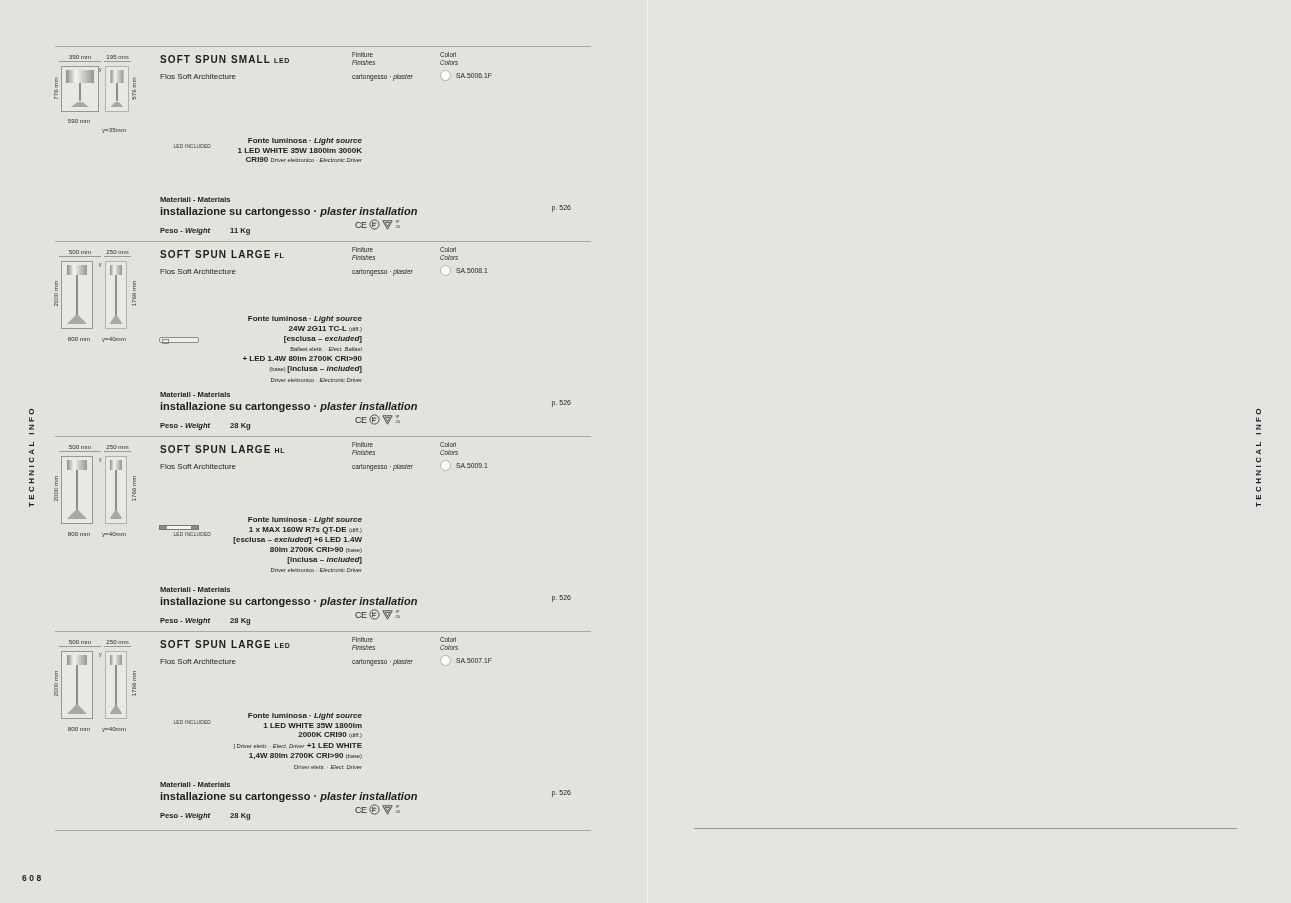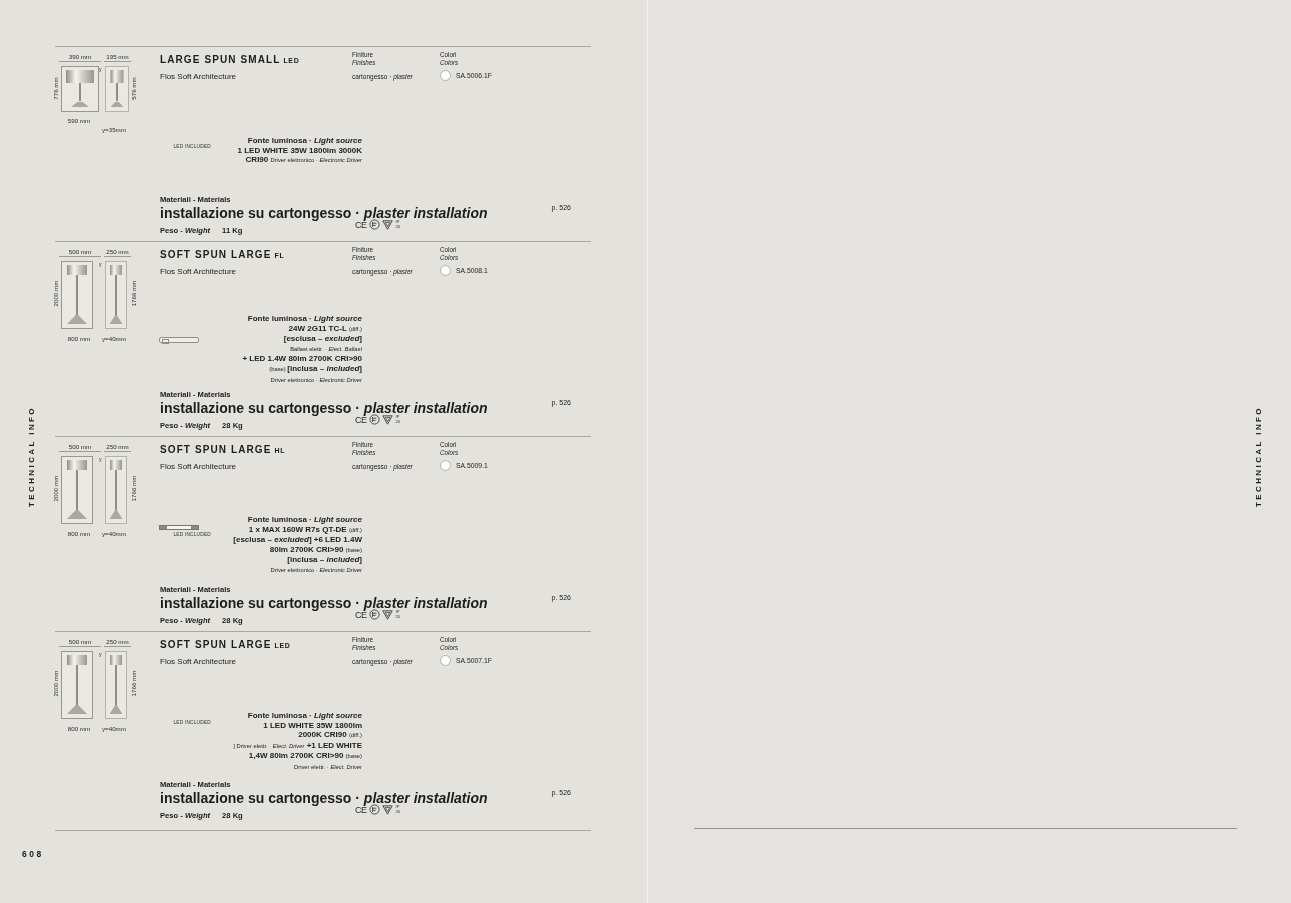--- a/index.html
+++ b/index.html
@@ -5,21 +5,21 @@
   html,body{margin:0;padding:0;background:#cfcec9;}
   .stage{position:relative;width:1291px;height:903px;background:#e3e2dd;overflow:hidden;
          font-family:"Liberation Sans",sans-serif;color:#1c1c1c;}
   .right-page{position:absolute;left:647px;top:0;width:644px;height:903px;background:#e4e3e0;
               border-left:1px solid #f4f3ef;box-sizing:border-box;}
   
   .side-label{position:absolute;width:120px;text-align:center;font-size:8px;font-weight:700;
               letter-spacing:2.4px;transform:rotate(-90deg);white-space:nowrap;color:#1c1c1c;}
   .side-label.left{left:-29px;top:452px;}
   .side-label.right{left:1198px;top:452px;}
-  .pagenum{position:absolute;font-size:8.5px;font-weight:700;letter-spacing:2.5px;}
+  .pagenum{position:absolute;font-size:8.5px;font-weight:700;letter-spacing:2.5px;margin-top:24px;}
   .pagenum.left{left:22px;top:849px;}
   .pagenum.right{left:1302px;top:849px;}
   .right-rule{position:absolute;left:694px;top:828px;width:543px;height:1px;background:#93928c;}
 
   
   #sections{position:absolute;left:55px;top:46px;width:536px;}
   .section{position:relative;height:194px;border-top:1px solid #a9a8a1;box-sizing:content-box;}
   .section.p3{height:198px;border-bottom:1px solid #a9a8a1;}
 
   .title{position:absolute;left:105px;top:7px;font-size:10px;font-weight:700;letter-spacing:1.1px;white-space:nowrap;}
@@ -49,26 +49,26 @@
   .ballast-icon{width:40px;height:6px;border:1px solid #8f8e88;border-radius:2px;background:#efeee9;
                 position:relative;margin-bottom:2px;box-sizing:border-box;}
   .ballast-icon::before{content:"";position:absolute;left:2px;top:1px;width:5px;height:2.5px;border:1px solid #8f8e88;}
   .lamp-icon{width:40px;height:5px;border:1px solid #77766f;background:#f5f4ef;position:relative;
              margin-bottom:2px;box-sizing:border-box;}
   .lamp-icon::before{content:"";position:absolute;left:0;top:0;width:7px;height:100%;background:#8a8983;}
   .lamp-icon::after{content:"";position:absolute;right:0;top:0;width:7px;height:100%;background:#8a8983;}
 
   .materials-line{position:absolute;left:105px;top:148px;font-size:7.6px;font-weight:700;white-space:nowrap;}
   .materials-line .en{}
-  .install-line{position:absolute;left:105px;top:158px;font-size:14px;font-weight:700;white-space:nowrap;}
+  .install-line{position:absolute;left:105px;top:158px;font-size:11px;font-weight:700;white-space:nowrap;}
   .install-line .en{font-style:italic;}
   .page-ref{position:absolute;right:20px;top:157px;font-size:7px;}
   .peso{position:absolute;left:105px;top:179px;font-size:7.6px;font-weight:700;white-space:nowrap;}
   .peso .en{font-style:italic;}
-  .peso .val{margin-left:12px;}
+  .peso .val{margin-left:20px;}
 
   .certs{position:absolute;left:300px;top:172px;display:flex;align-items:center;gap:2px;color:#2a2a2a;}
   .certs .ce{font-size:9px;font-weight:400;letter-spacing:-.5px;}
   .ip{display:inline-flex;flex-direction:column;font-size:4px;line-height:4.2px;font-weight:400;margin-left:1px;}
 
   
   .diagram{position:absolute;left:0;top:6px;width:112px;height:132px;font-size:6.2px;color:#2b2b2b;}
   .dim{position:absolute;white-space:nowrap;}
   .dim-top1{left:4px;top:0;width:42px;text-align:center;border-bottom:1px solid #9b9a93;padding-bottom:1px;}
   .dim-top2{left:49px;top:0;width:27px;text-align:center;border-bottom:1px solid #9b9a93;padding-bottom:1px;}
@@ -135,21 +135,21 @@
         <div class="base"></div>
       </div>
       <div class="rect-side">
         <div class="shade"></div>
         <div class="stem"></div>
         <div class="base"></div>
       </div>
     </div>
 
     <div class="title">
-      <span>LARGE SPUN SMALL</span><span class="suffix">LED</span>
+      <span>SOFT SPUN SMALL</span><span class="suffix">LED</span>
     </div>
     <div class="brand">Flos Soft Architecture</div>
 
     <div class="colhead finiture">
       <div>Finiture</div>
       <div class="en">Finishes</div>
     </div>
     <div class="colhead colori">
       <div>Colori</div>
       <div class="en">Colors</div>

